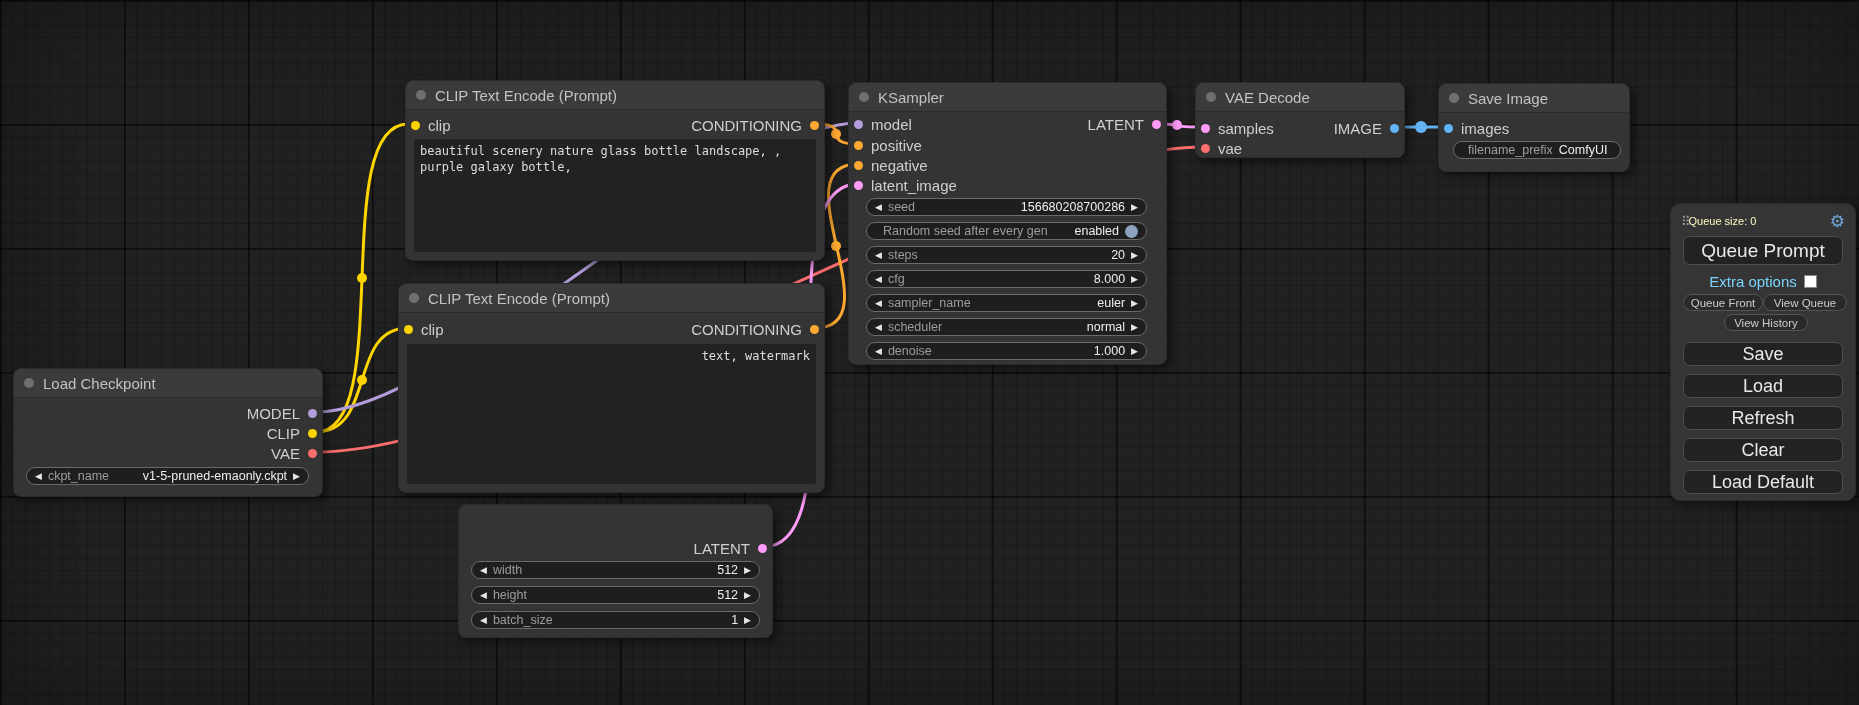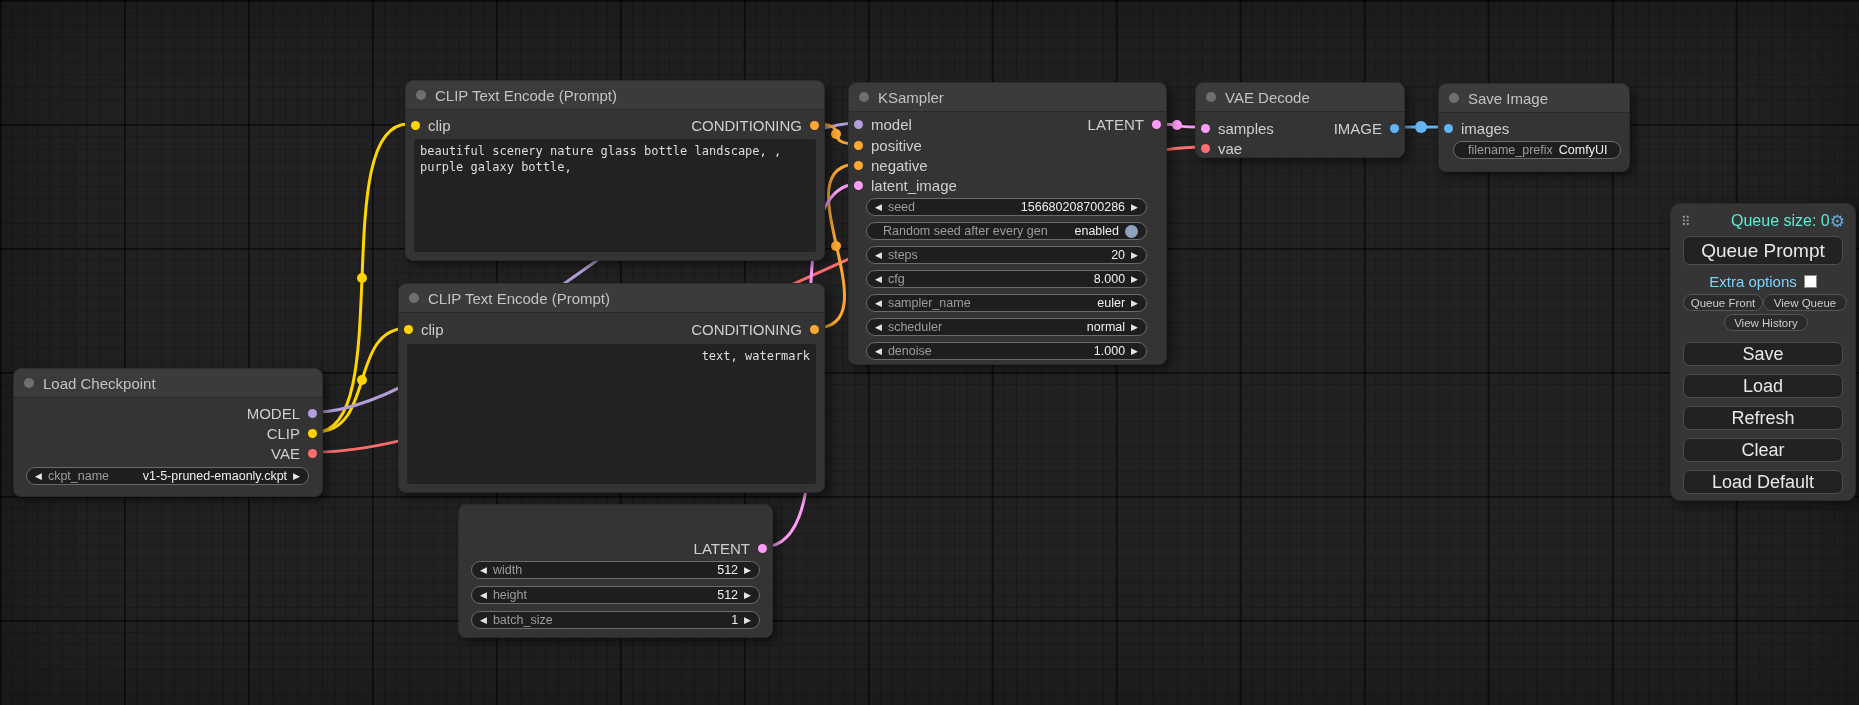--- a/index.html
+++ b/index.html
@@ -53,21 +53,21 @@
   }
   
   #queue-panel {
     position:absolute; z-index:3; left:1670px; top:203px; width:186px; height:298px;
     background:#353535; border:1px solid #2c2c2c; border-radius:10px;
     box-shadow:4px 4px 12px rgba(0,0,0,.5);
   }
   .qp-header { position:absolute; top:8px; left:10px; right:10px; height:18px;
     display:flex; align-items:center; }
   .drag-handle { color:#9a9a9a; font-size:13px; letter-spacing:-2px; cursor:grab; }
-  .queue-size { flex:1; text-align:right; color:#5eead4; font-size:16px; }
+  .queue-size { flex:1; text-align:left; color:#fef9c3; font-size:11px; }
   .gear { color:#6fa8dc; font-size:17px; line-height:1; cursor:pointer; }
   .btn {
     position:absolute; left:12px; right:12px; background:#222; border:1px solid #4d4d4d;
     border-radius:7px; color:#e8e8e8; text-align:center; cursor:pointer;
     display:flex; align-items:center; justify-content:center;
   }
   .btn.big { height:24px; font-size:18px; }
   .btn-queue-prompt { top:32px; height:29px; font-size:19px; }
   .extra-row { position:absolute; top:69px; left:0; right:0; height:16px;
     display:flex; align-items:center; justify-content:center; gap:7px; }

